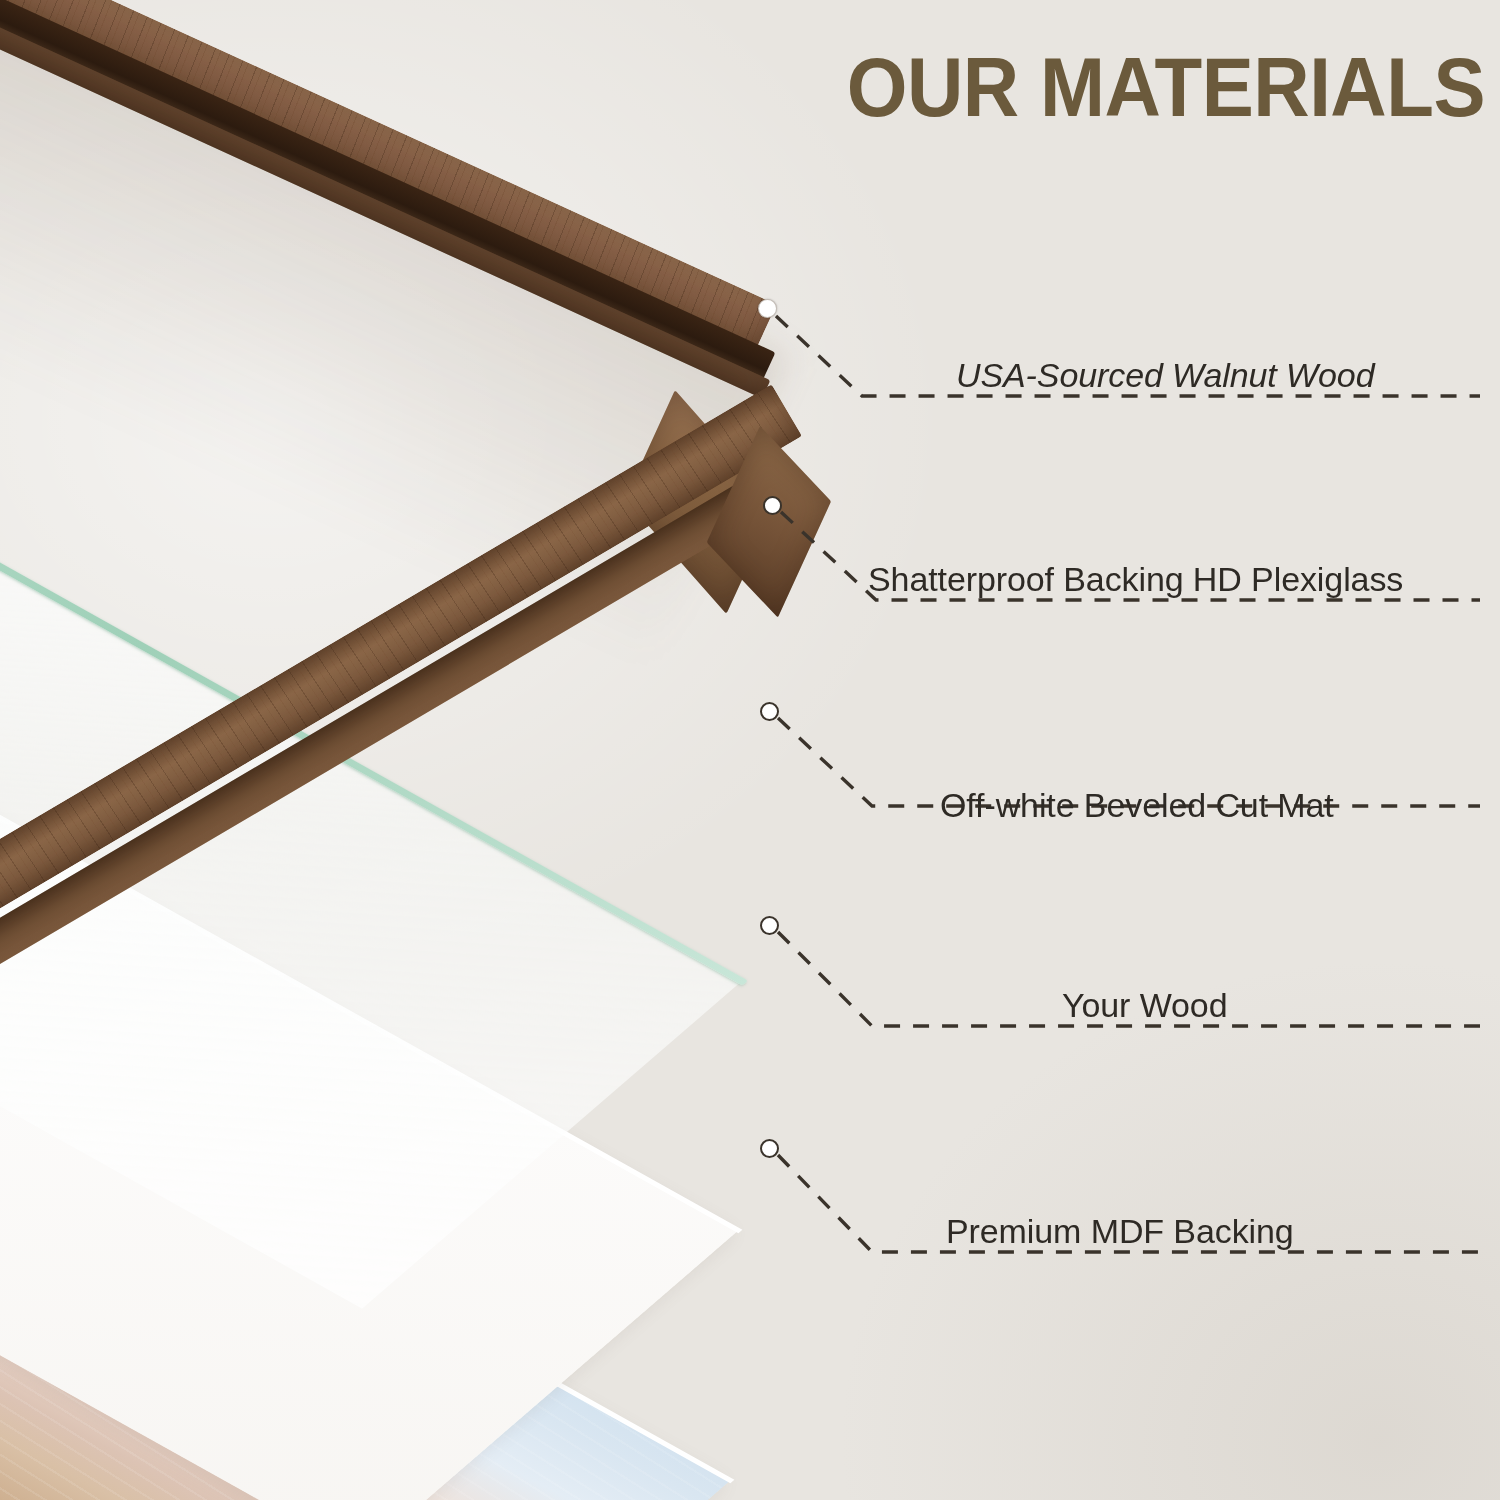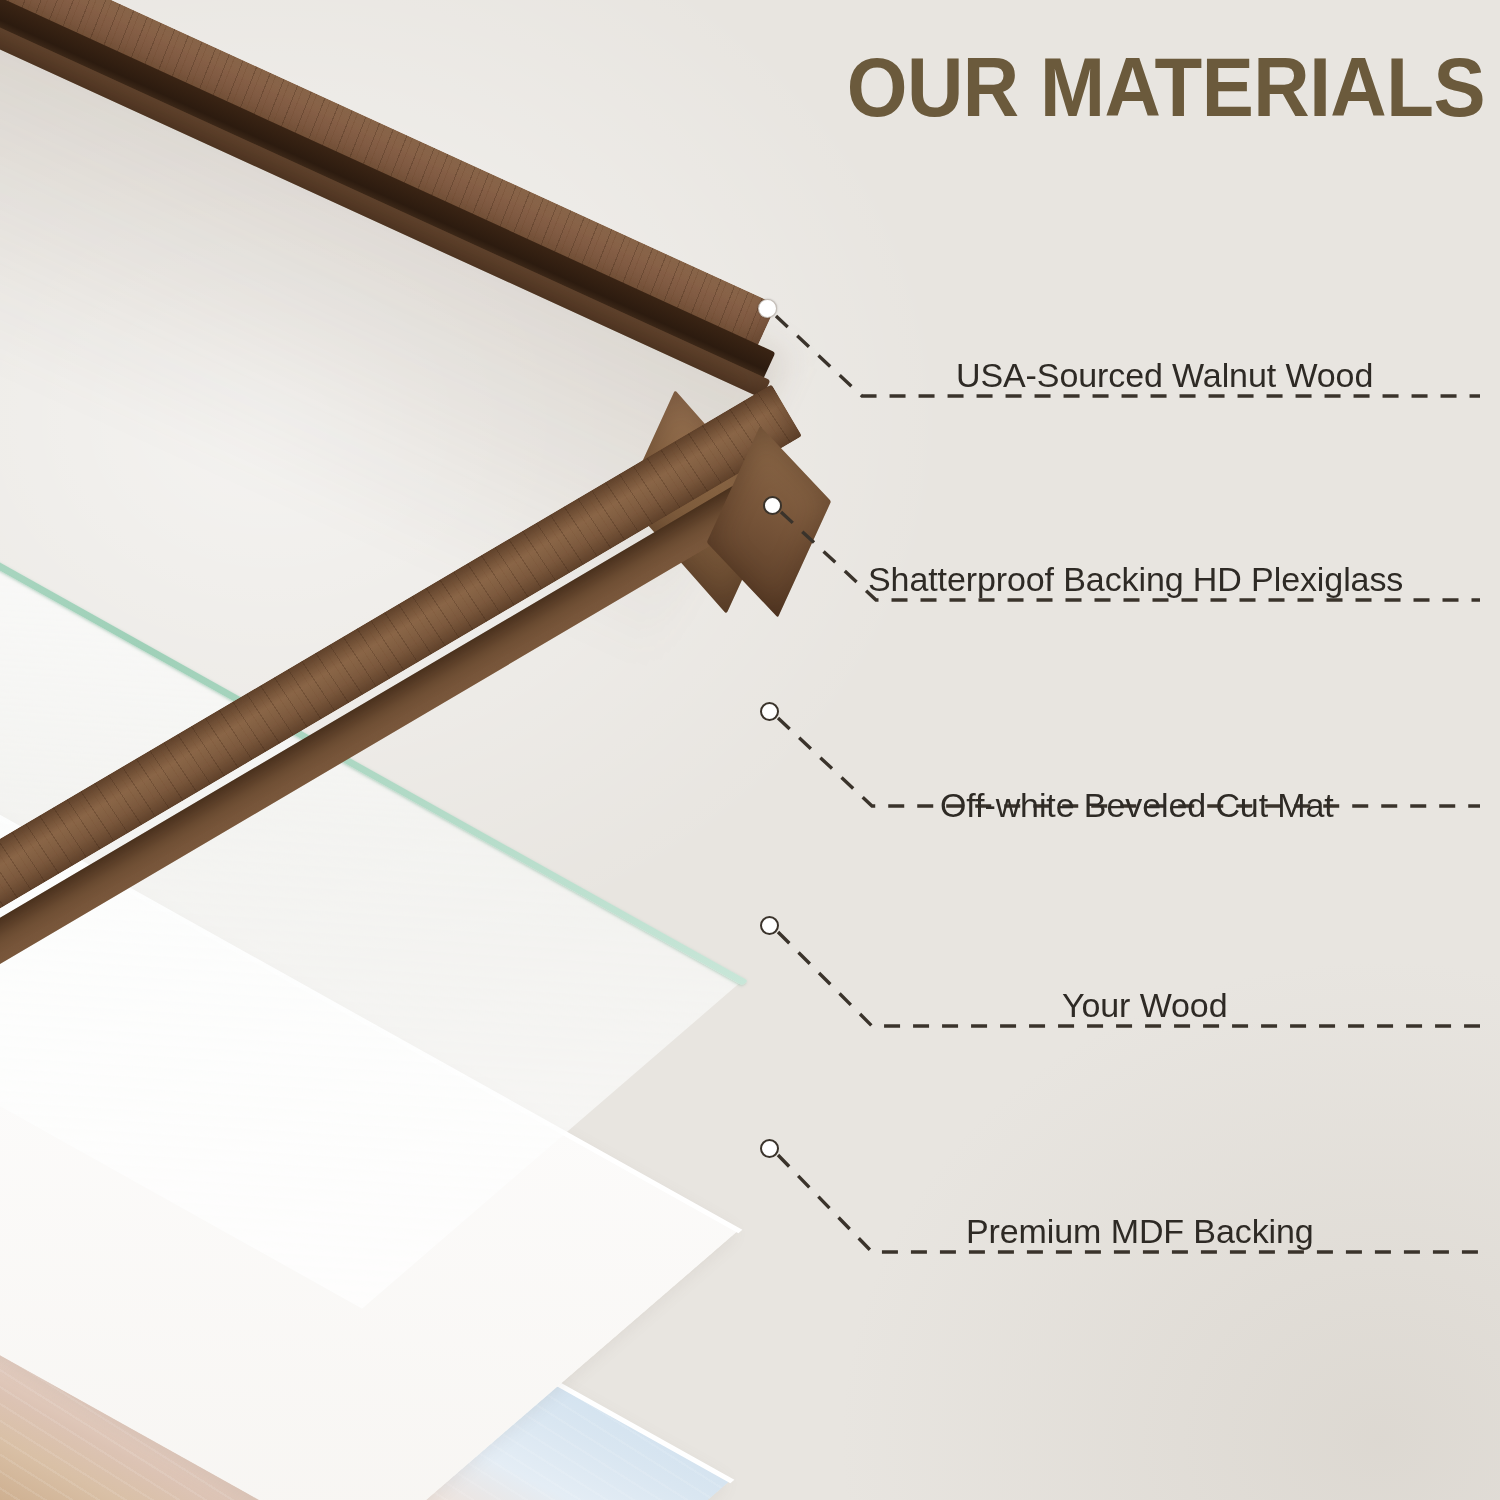--- a/index.html
+++ b/index.html
@@ -257,25 +257,25 @@
       <path d="M 778,1155 L 872,1252 L 1480,1252"></path>
     </g>
   </svg>
 
   <div class="callout-dot dot-filled" style="left:758px;top:299px;"></div>
   <div class="callout-dot dot-hollow" style="left:763px;top:496px;"></div>
   <div class="callout-dot dot-hollow" style="left:760px;top:702px;"></div>
   <div class="callout-dot dot-hollow" style="left:760px;top:916px;"></div>
   <div class="callout-dot dot-hollow" style="left:760px;top:1139px;"></div>
 
-  <div class="callout-label" style="left:956px;top:356px;">USA-Sourced Walnut Wood</div>
+  <div class="callout-label" style="left:956px;top:356px;font-style:italic;">USA-Sourced Walnut Wood</div>
 
   <div class="callout-label" style="left:868px;top:560px;">Shatterproof Backing HD Plexiglass</div>
 
   <div class="callout-label" style="left:940px;top:766px;margin-top:20px;">Off-white Beveled Cut Mat</div>
 
   <div class="callout-label" style="left:1062px;top:986px;">Your Wood</div>
 
-  <div class="callout-label" style="left:966px;top:1212px;">Premium MDF Backing</div>
+  <div class="callout-label" style="left:946px;top:1212px;">Premium MDF Backing</div>
 
   <div class="title">OUR MATERIALS</div>
 
 </div>
 
 </body></html>

